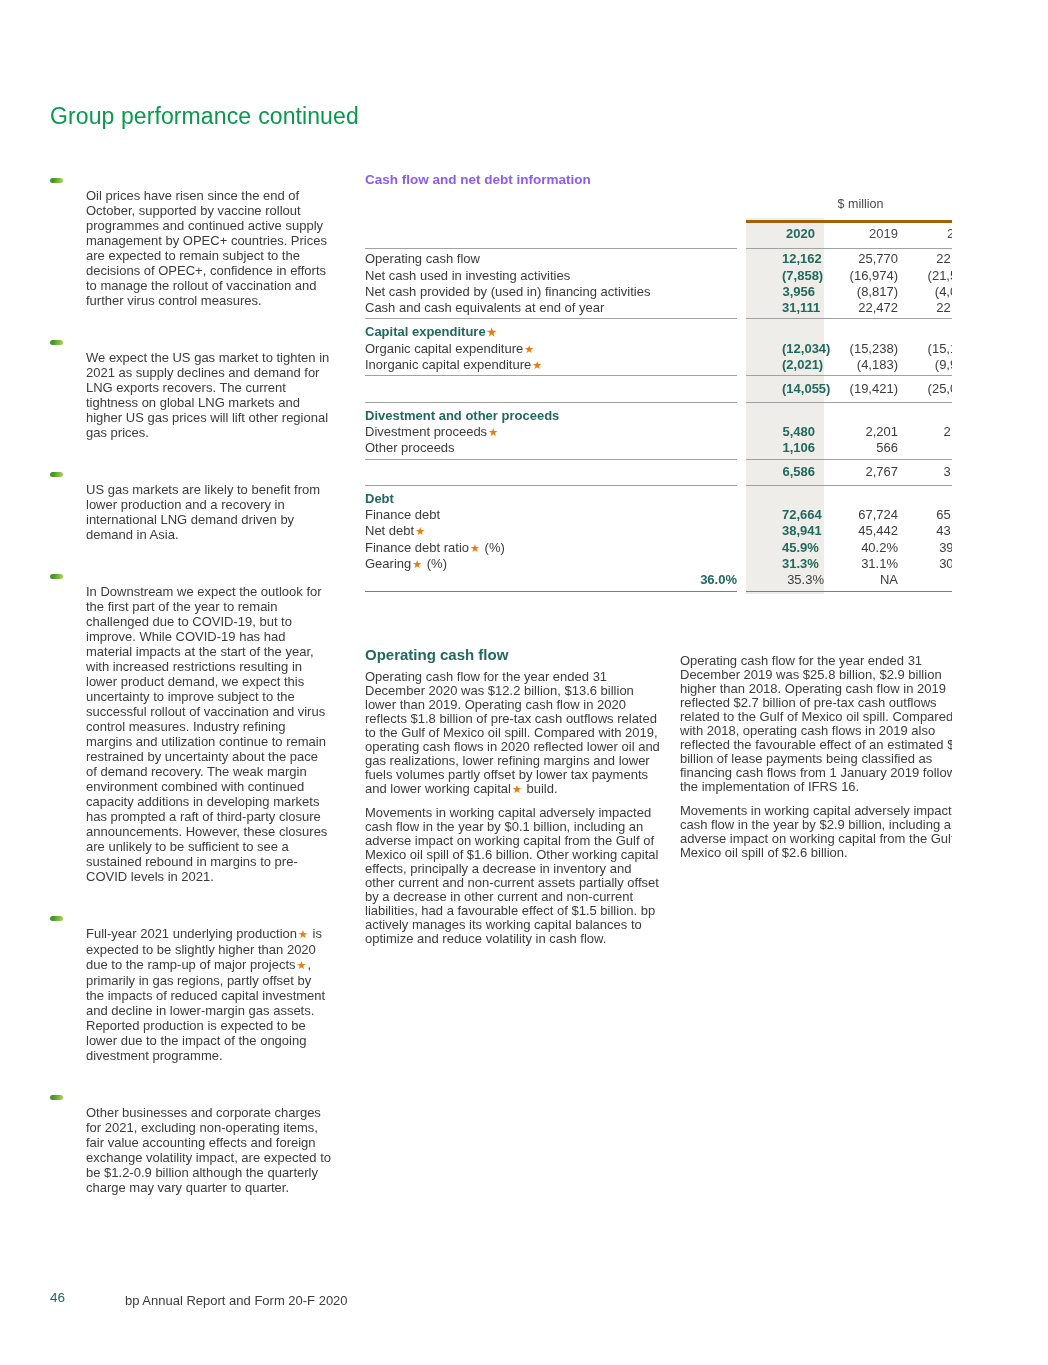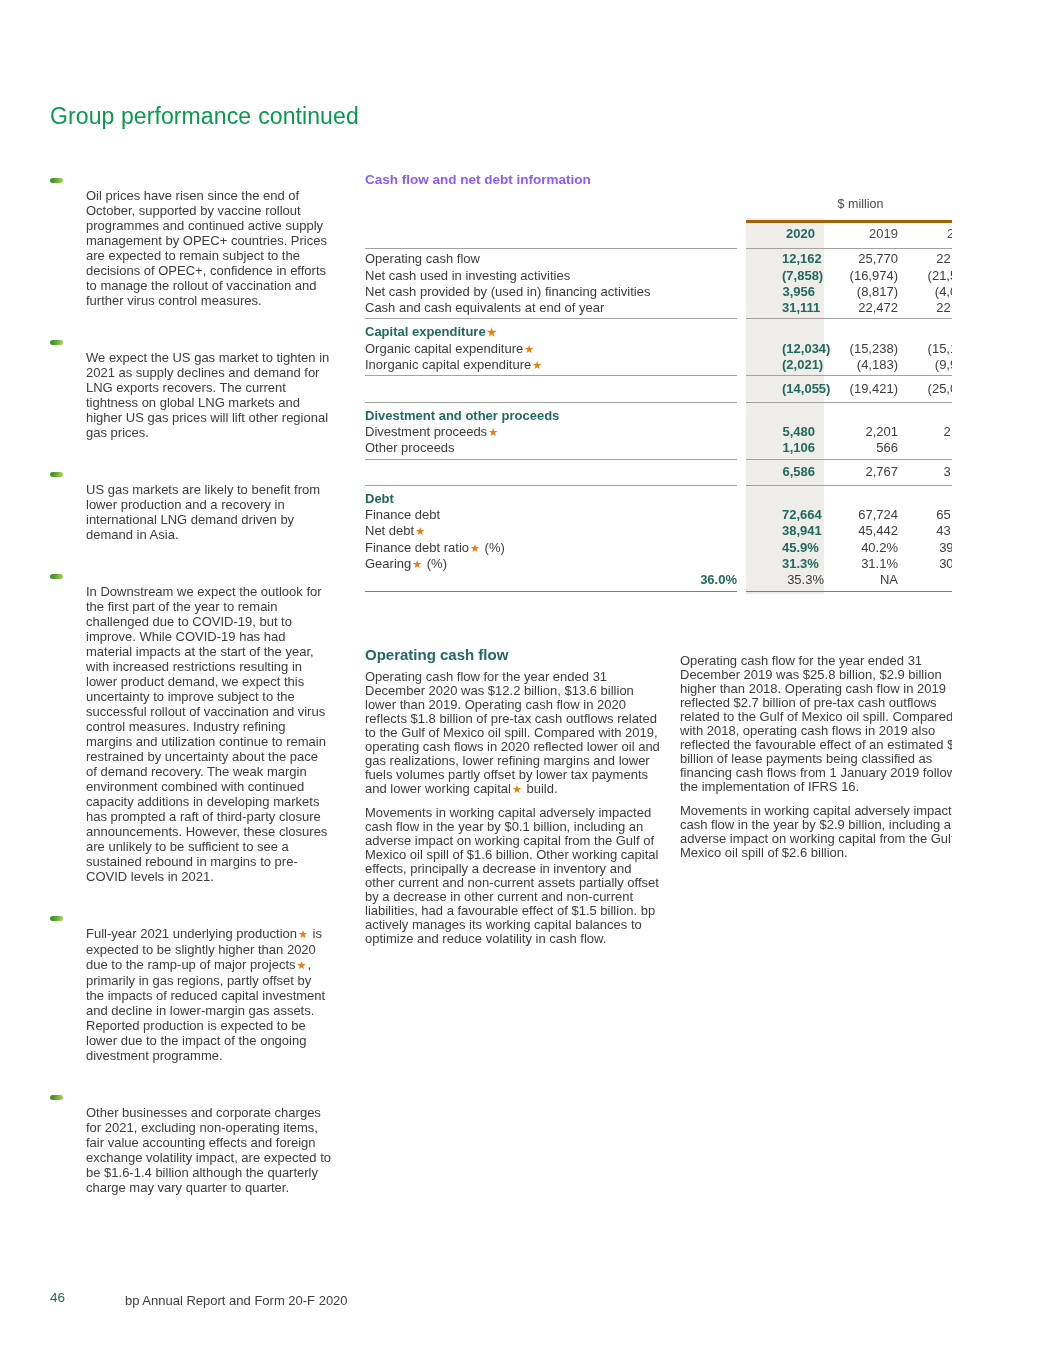--- a/index.html
+++ b/index.html
@@ -78,21 +78,21 @@
       <div class="bullet">
         <span class="bullet-marker"></span>
         <p>In Downstream we expect the outlook for the first part of the year to remain challenged due to COVID-19, but to improve. While COVID-19 has had material impacts at the start of the year, with increased restrictions resulting in lower product demand, we expect this uncertainty to improve subject to the successful rollout of vaccination and virus control measures. Industry refining margins and utilization continue to remain restrained by uncertainty about the pace of demand recovery. The weak margin environment combined with continued capacity additions in developing markets has prompted a raft of third-party closure announcements. However, these closures are unlikely to be sufficient to see a sustained rebound in margins to pre-COVID levels in 2021.</p>
       </div>
       <div class="bullet">
         <span class="bullet-marker"></span>
         <p>Full-year 2021 underlying production<span class="star">★</span> is expected to be slightly higher than 2020 due to the ramp-up of major projects<span class="star">★</span>, primarily in gas regions, partly offset by the impacts of reduced capital investment and decline in lower-margin gas assets. Reported production is expected to be lower due to the impact of the ongoing divestment programme.</p>
       </div>
       <div class="bullet">
         <span class="bullet-marker"></span>
-        <p>Other businesses and corporate charges for 2021, excluding non-operating items, fair value accounting effects and foreign exchange volatility impact, are expected to be $1.6-1.4 billion although the quarterly charge may vary quarter to quarter.</p>
+        <p>Other businesses and corporate charges for 2021, excluding non-operating items, fair value accounting effects and foreign exchange volatility impact, are expected to be $1.2-0.9 billion although the quarterly charge may vary quarter to quarter.</p>
       </div>
     </div>
 
   <div class="table-block">
     <div class="band"></div>
     <div class="table-caption">Cash flow and net debt information</div>
     <div class="unit-row">$ million</div>
     <div class="trow year-row">
       <div class="c-label"></div>
       <div class="c-2020">2020</div>

